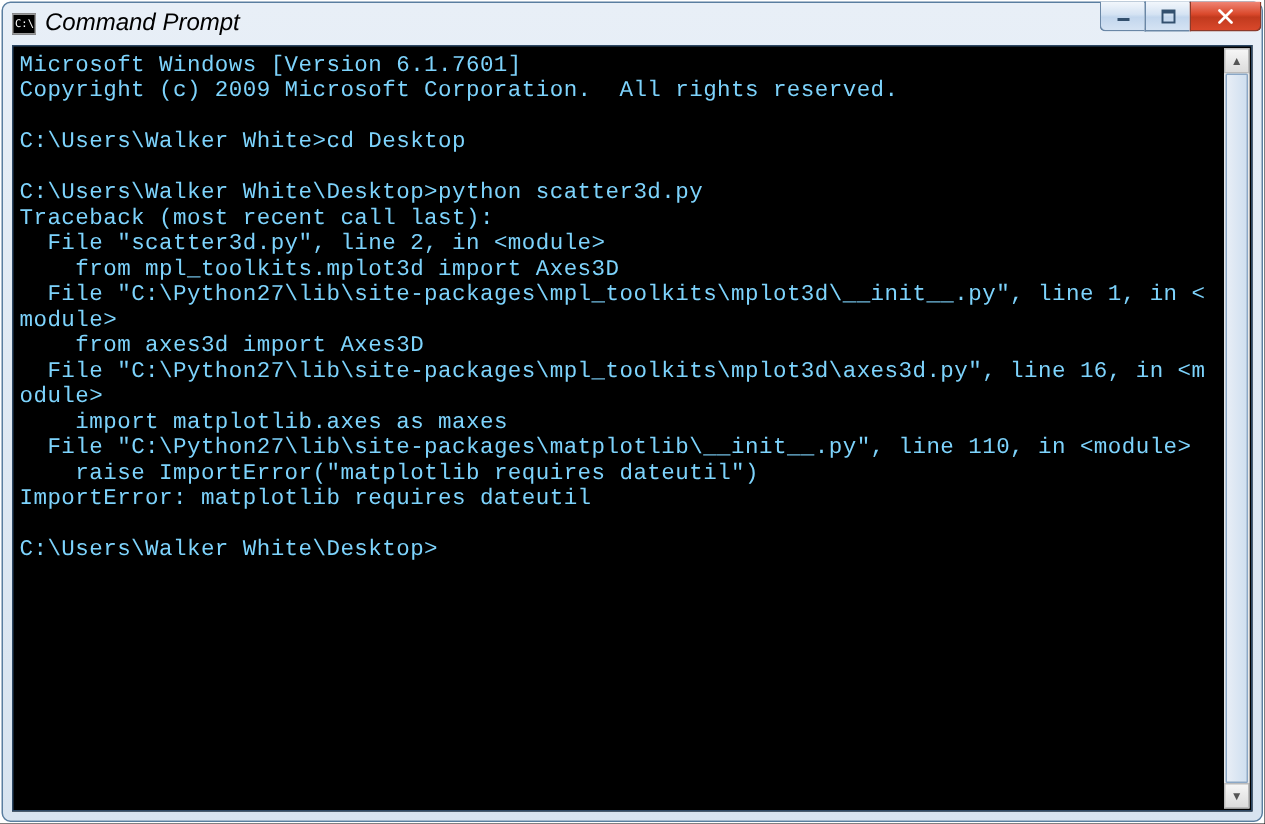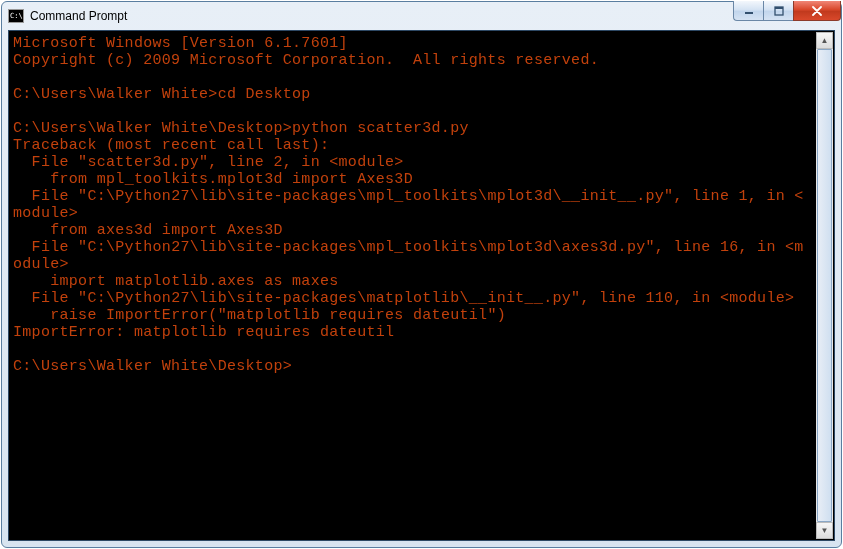--- a/index.html
+++ b/index.html
@@ -39,22 +39,23 @@
       align-items: center;
       justify-content: flex-start;
       padding-left: 1px;
       font-size: 7px;
       color: #fff;
       font-family: monospace;
       line-height: 1;
     }
     .titlebar-text {
       margin-left: 6px;
-      font-size: 12px;
+      font-size: 16px;
       color: #000;
+      font-style: italic;
     }
     .win-buttons {
       position: absolute;
       right: 0;
       top: -1px;
       display: flex;
     }
     .win-btn {
       width: 30px;
       height: 20px;
@@ -86,21 +87,21 @@
     }
     .terminal {
       position: absolute;
       top: 4px;
       left: 4px;
       right: 22px;
       bottom: 4px;
       font-family: Consolas, "Courier New", monospace;
       font-size: 15px;
       line-height: 17px;
-      color: #c2410c;
+      color: #7dd3fc;
       white-space: pre-wrap;
       word-break: break-all;
       letter-spacing: 0.3px;
     }
     .scrollbar {
       position: absolute;
       right: 1px;
       top: 1px;
       bottom: 1px;
       width: 17px;

